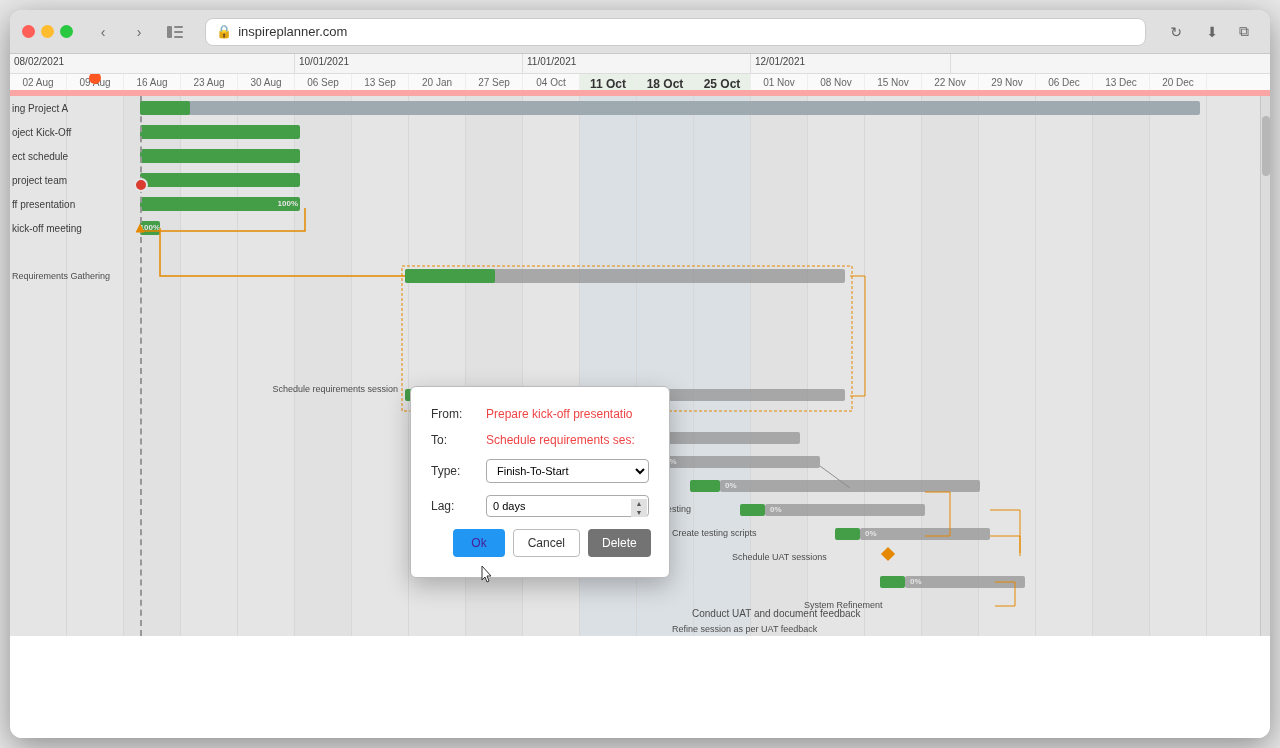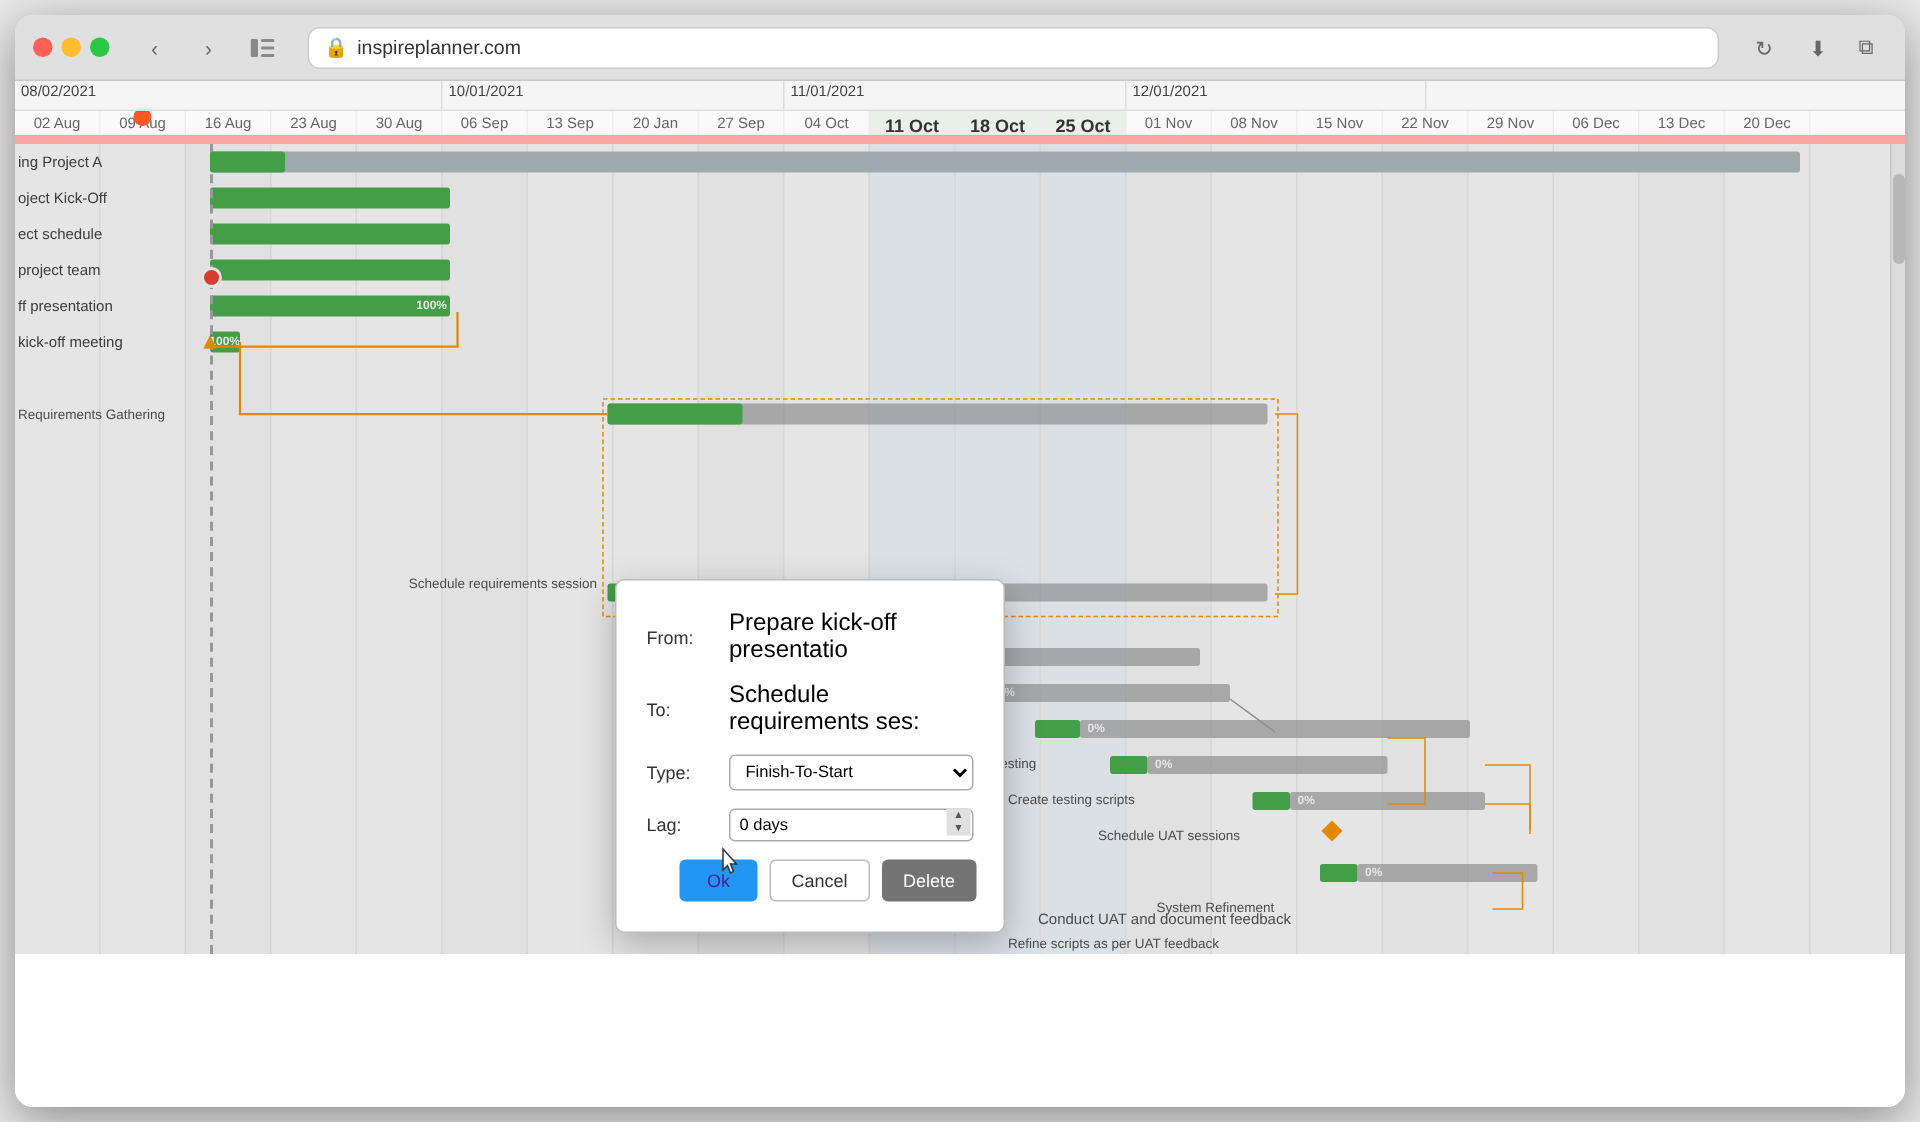--- a/index.html
+++ b/index.html
@@ -195,38 +195,38 @@
     }
 
     .modal-field-label {
       width: 55px;
       color: #333;
       font-size: 12px;
     }
 
     .modal-field-value {
       flex: 1;
-      color: #000000;
-      font-size: 16px;
+      color: #ef4444;
+      font-size: 12px;
     }
 
     .modal-select {
       flex: 1;
       padding: 4px 6px;
       border: 1px solid #aaa;
       border-radius: 4px;
       font-size: 11px;
       background: white;
       cursor: pointer;
     }
 
     .modal-input-spin {
       flex: 1;
       display: flex;
-      align-items: flex-start;
+      align-items: flex-end;
       position: relative;
     }
 
     .modal-input-spin input {
       width: 100%;
       padding: 4px 20px 4px 6px;
       border: 1px solid #aaa;
       border-radius: 4px;
       font-size: 11px;
     }
@@ -434,22 +434,22 @@
         <div style="height:24px;display:flex;align-items:center;font-size:9px;color:#555;text-align:right;padding-right:4px;width:320px;">Requirements Gathering</div>
       </div>
 
       <div style="position:absolute;left:2px;z-index:4;pointer-events:none;">
         <div style="position:absolute;top:360px;left:580px;font-size:9px;color:#555;white-space:nowrap;">and prioritization</div>
         <div style="position:absolute;top:384px;left:580px;font-size:9px;color:#555;white-space:nowrap;">review and sign-off</div>
         <div style="position:absolute;top:408px;left:580px;font-size:9px;color:#555;white-space:nowrap;">User Acceptance Testing</div>
         <div style="position:absolute;top:432px;left:660px;font-size:9px;color:#555;white-space:nowrap;">Create testing scripts</div>
         <div style="position:absolute;top:456px;left:720px;font-size:9px;color:#555;white-space:nowrap;">Schedule UAT sessions</div>
         <div style="position:absolute;top:480px;left:680px;font-size:10px;color:#555;white-space:nowrap;margin-top:32px;">Conduct UAT and document feedback</div>
-        <div style="position:absolute;top:504px;left:759px;font-size:9px;color:#555;white-space:nowrap;">System Refinement</div>
-        <div style="position:absolute;top:528px;left:660px;font-size:9px;color:#555;white-space:nowrap;">Refine scripts as per UAT feedback</div>
+        <div style="position:absolute;top:504px;left:792px;font-size:9px;color:#555;white-space:nowrap;">System Refinement</div>
+        <div style="position:absolute;top:528px;left:660px;font-size:9px;color:#555;white-space:nowrap;">Refine session as per UAT feedback</div>
 
       </div>
 
       <div style="position:absolute;top:5px;left:130px;width:1060px;height:14px;background:#b0bec5;border-radius:2px;z-index:3;"></div>
       <div style="position:absolute;top:5px;left:130px;width:50px;height:14px;background:#4caf50;border-radius:2px;z-index:4;"></div>
 
       <div style="position:absolute;top:29px;left:130px;width:160px;height:14px;background:#4caf50;border-radius:2px;z-index:3;"></div>
 
       <div style="position:absolute;top:53px;left:130px;width:160px;height:14px;background:#4caf50;border-radius:2px;z-index:3;"></div>
 

